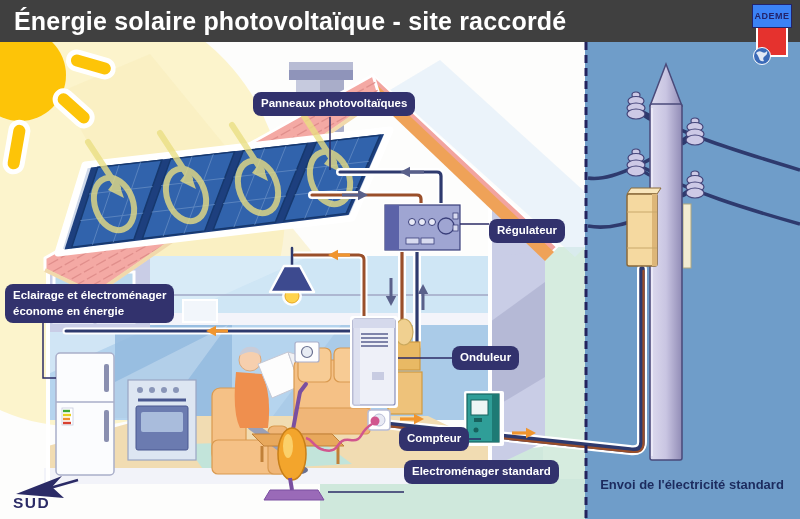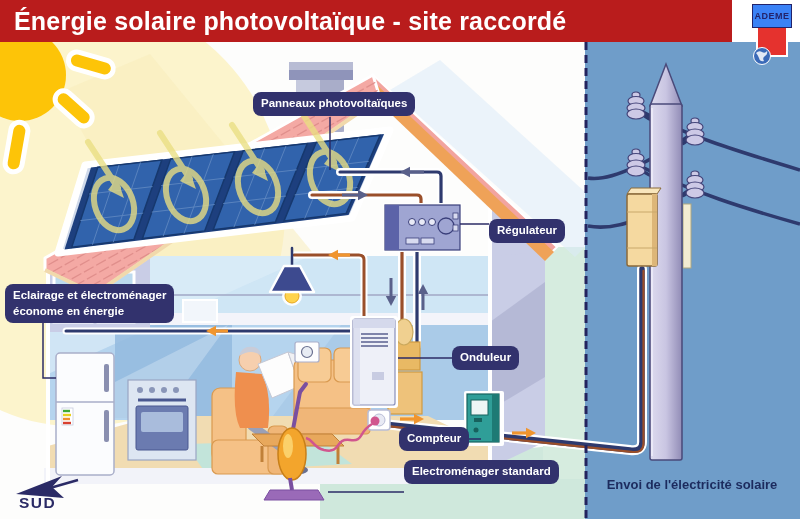--- a/index.html
+++ b/index.html
@@ -1,33 +1,33 @@
 <!DOCTYPE html>
 <html><head>
 <meta charset="utf-8">
 <style>
   html,body{margin:0;padding:0;background:#888;}
   #stage{position:relative;width:800px;height:519px;overflow:hidden;background:#fff;
          font-family:"Liberation Sans",sans-serif;}
   
-  #hdr{position:absolute;left:0;top:0;width:732px;height:42px;background:#b91c1c;z-index:6;}
+  #hdr{position:absolute;left:0;top:0;width:800px;height:42px;background:#404040;z-index:6;}
   #hdr .ttl{position:absolute;left:14px;top:7px;color:#fff;font-size:25px;font-weight:bold;
             letter-spacing:.2px;white-space:nowrap;}
   
   #logo{position:absolute;left:752px;top:4px;width:40px;z-index:8;}
   #logo .lw{background:#3b82f6;border:1px solid #23236a;height:22px;display:flex;align-items:center;
             justify-content:center;font-size:9px;font-weight:bold;color:#23236a;letter-spacing:.5px;}
   #logo .lr{width:28px;height:27px;margin:0 auto;background:#e5322e;border:2px solid #fff;
             border-top:none;display:flex;align-items:center;justify-content:center;}
   
   .tag{position:absolute;background:#32326d;color:#fff;font-size:11.5px;font-weight:bold;
        line-height:1.35;padding:4px 8px;white-space:nowrap;z-index:5;border-radius:8px;}
   #t-envoi{position:absolute;left:588px;top:477px;width:208px;text-align:center;color:#1c2b5e;
            font-size:13px;font-weight:bold;line-height:16px;z-index:5;}
-  #t-sud{position:absolute;left:19px;top:494px;color:#2b2b66;font-size:15.5px;font-weight:bold;
+  #t-sud{position:absolute;left:13px;top:494px;color:#2b2b66;font-size:15.5px;font-weight:bold;
          letter-spacing:1.5px;z-index:5;}
   svg{position:absolute;left:0;top:42px;}
 </style>
 </head>
 <body>
 
 <div id="stage">
 
   <svg width="800" height="477" viewBox="0 0 800 477">
     <defs>
@@ -380,16 +380,16 @@
   <div class="tag" style="left:5px;top:284px">
     <span>Eclairage et électroménager</span><br>
     <span>économe en énergie</span>
   </div>
   <div class="tag" style="left:489px;top:219px">Régulateur</div>
   <div class="tag" style="left:452px;top:346px">Onduleur</div>
   <div class="tag" style="left:399px;top:427px">Compteur</div>
   <div class="tag" style="left:404px;top:460px">Electroménager standard</div>
 
   <div id="t-envoi">
-    <span>Envoi de l'électricité solaire</span><br>
+    <span>Envoi de l'électricité standard</span><br>
   </div>
   <div id="t-sud">SUD</div>
 </div>
 
 </body></html>

